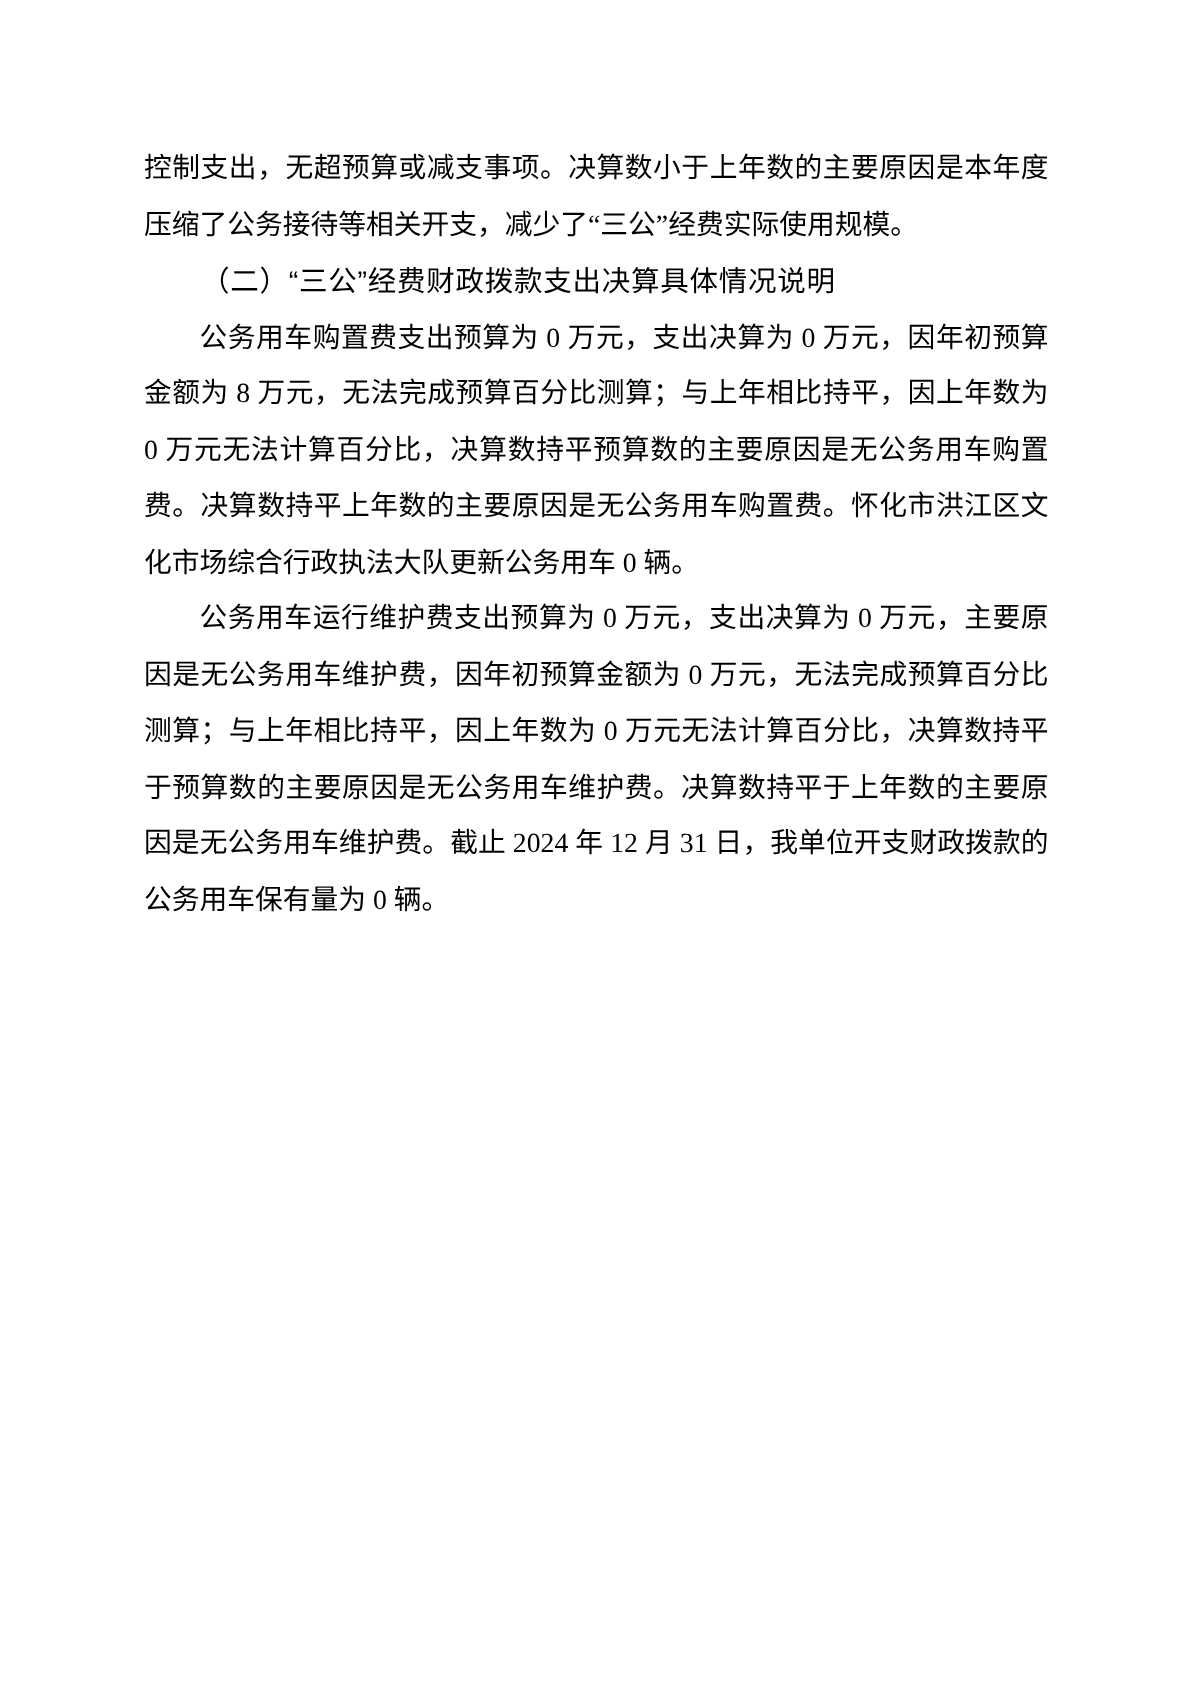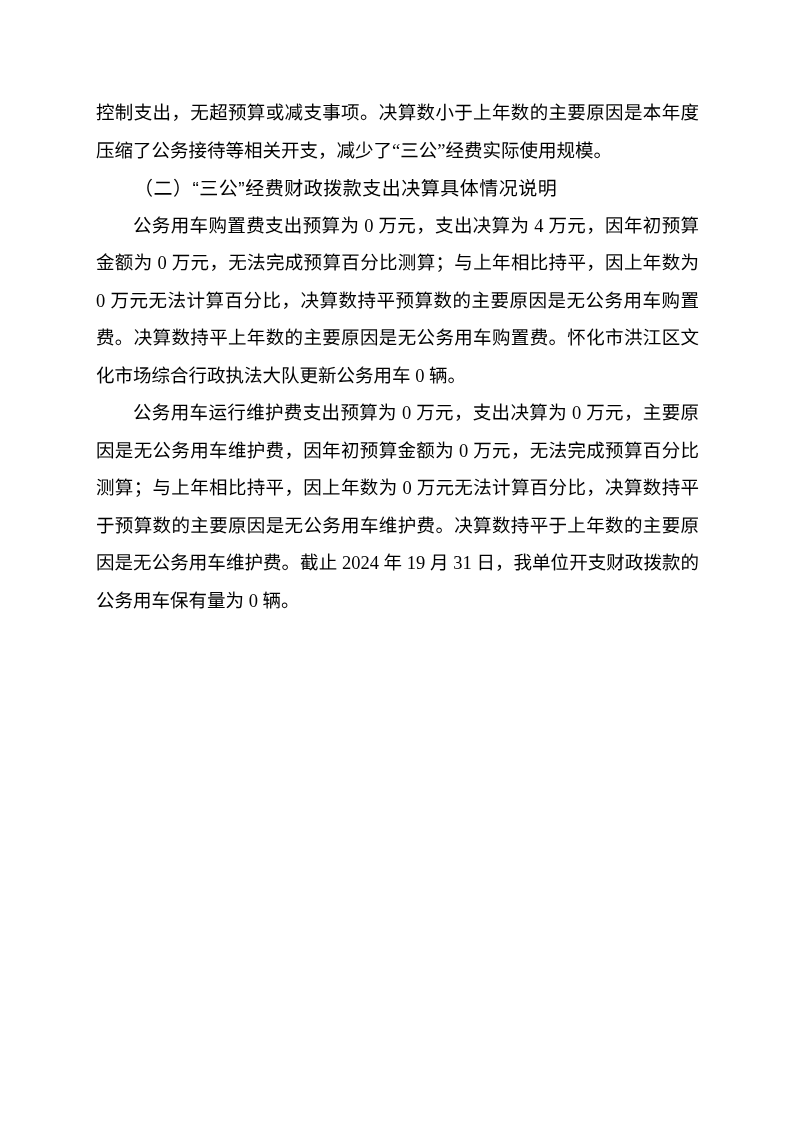--- a/index.html
+++ b/index.html
@@ -52,19 +52,19 @@
 
 <div class="page">
   <div class="doc-body">
 
     <p class="no-indent">控制支出，无超预算或减支事项。决算数小于上年数的主要原因是本年度压缩了公务接待等相关开支，减少了“三公”经费实际使用规模。</p>
 
     <h2 class="section-heading">（二）“三公”经费财政拨款支出决算具体情况说明</h2>
 
 
 
-    <p>公务用车购置费支出预算为 0 万元，支出决算为 4 万元，因年初预算金额为 0 万元，无法完成预算百分比测算；与上年相比持平，因上年数为 0 万元无法计算百分比，决算数持平预算数的主要原因是无公务用车购置费。决算数持平上年数的主要原因是无公务用车购置费。怀化市洪江区文化市场综合行政执法大队更新公务用车 0 辆。</p>
+    <p>公务用车购置费支出预算为 0 万元，支出决算为 0 万元，因年初预算金额为 8 万元，无法完成预算百分比测算；与上年相比持平，因上年数为 0 万元无法计算百分比，决算数持平预算数的主要原因是无公务用车购置费。决算数持平上年数的主要原因是无公务用车购置费。怀化市洪江区文化市场综合行政执法大队更新公务用车 0 辆。</p>
 
-    <p>公务用车运行维护费支出预算为 0 万元，支出决算为 0 万元，主要原因是无公务用车维护费，因年初预算金额为 0 万元，无法完成预算百分比测算；与上年相比持平，因上年数为 0 万元无法计算百分比，决算数持平于预算数的主要原因是无公务用车维护费。决算数持平于上年数的主要原因是无公务用车维护费。截止 2024 年 19 月 31 日，我单位开支财政拨款的公务用车保有量为 0 辆。</p>
+    <p>公务用车运行维护费支出预算为 0 万元，支出决算为 0 万元，主要原因是无公务用车维护费，因年初预算金额为 0 万元，无法完成预算百分比测算；与上年相比持平，因上年数为 0 万元无法计算百分比，决算数持平于预算数的主要原因是无公务用车维护费。决算数持平于上年数的主要原因是无公务用车维护费。截止 2024 年 12 月 31 日，我单位开支财政拨款的公务用车保有量为 0 辆。</p>
 
 
   </div>
 </div>
 
 </body></html>

